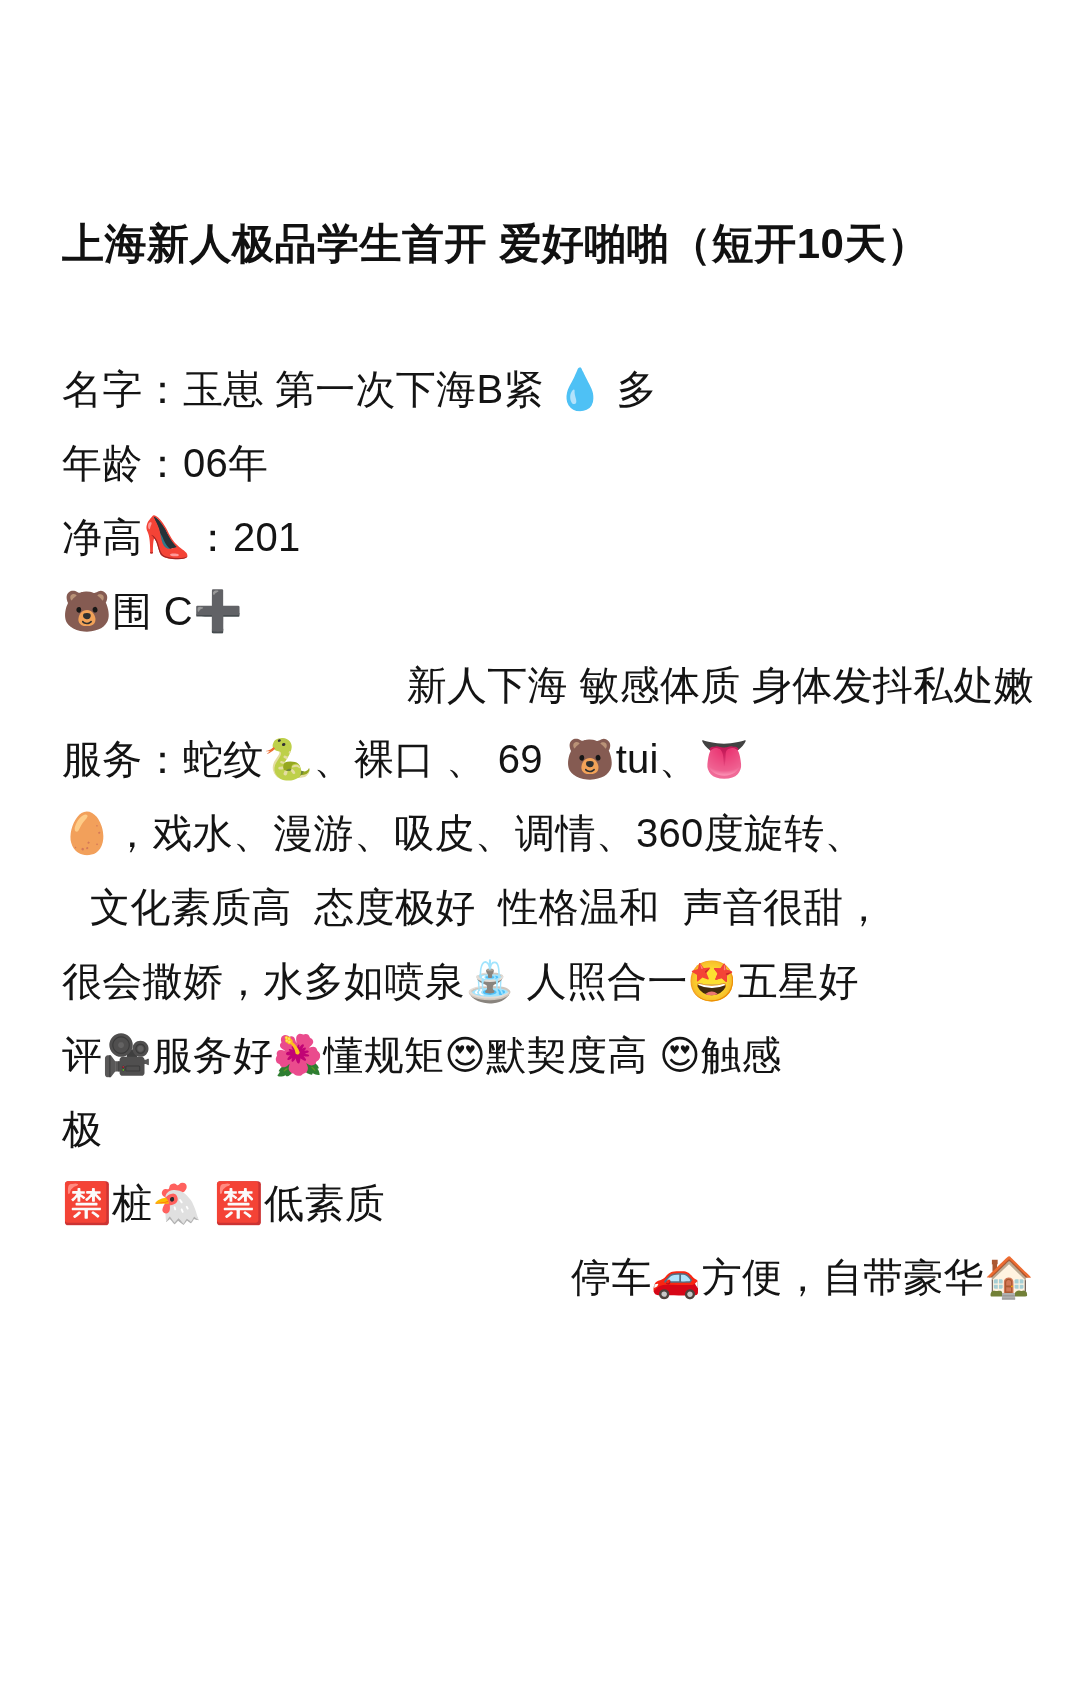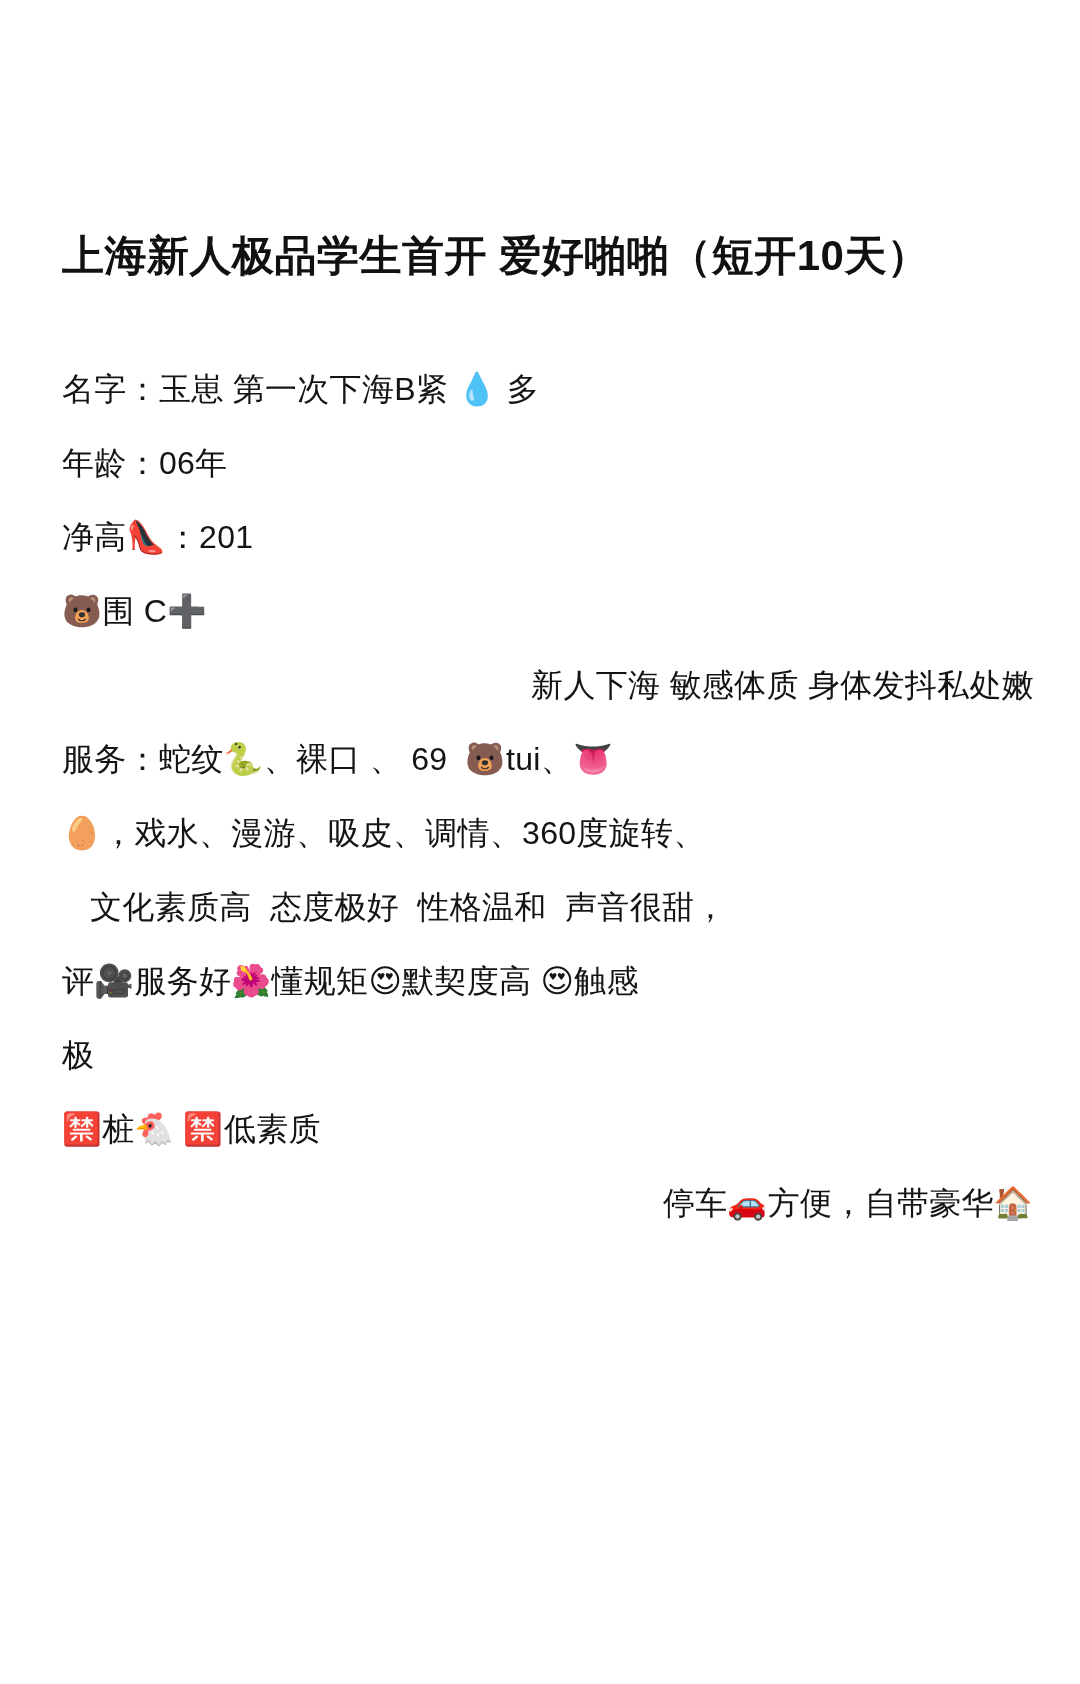--- a/index.html
+++ b/index.html
@@ -24,30 +24,29 @@
   .title {
     position: absolute;
     top: 218px;
     left: 62px;
     right: 50px;
     font-size: 42px;
     font-weight: 700;
     letter-spacing: 0.5px;
     line-height: 1.25;
     color: #111111;
-    margin-top: 12px;
   }
   .body-block {
     position: absolute;
     top: 352px;
     left: 62px;
     right: 46px;
   }
   .line {
-    font-size: 32px;
+    font-size: 40px;
     line-height: 74px;
     font-weight: 500;
     color: #141414;
     letter-spacing: 0.3px;
     white-space: pre-wrap;
     word-break: break-word;
   }
   .line.indent {
     text-indent: 72px;
     text-align: right;
@@ -65,19 +64,20 @@
 
   <div class="body-block">
     <div class="line">名字：玉崽 第一次下海B紧 💧 多</div>
     <div class="line">年龄：06年</div>
     <div class="line">净高👠：201</div>
     <div class="line">🐻围 C➕</div>
     <div class="line indent">新人下海 敏感体质 身体发抖私处嫩</div>
     <div class="line">服务：蛇纹🐍、裸口 、 69  🐻tui、👅</div>
     <div class="line">🥚，戏水、漫游、吸皮、调情、360度旋转、</div>
     <div class="line indent-small">文化素质高  态度极好  性格温和  声音很甜，</div>
+    <div class="line">很会撒娇，水多如喷泉⛲ 人照合一🤩五星好</div>
     <div class="line">评🎥服务好🌺懂规矩😍默契度高 😍触感</div>
     <div class="line">极</div>
     <div class="line">🈲桩🐔 🈲低素质</div>
     <div class="line indent">停车🚗方便，自带豪华🏠</div>
   </div>
 
 </div>
 
 </body></html>

